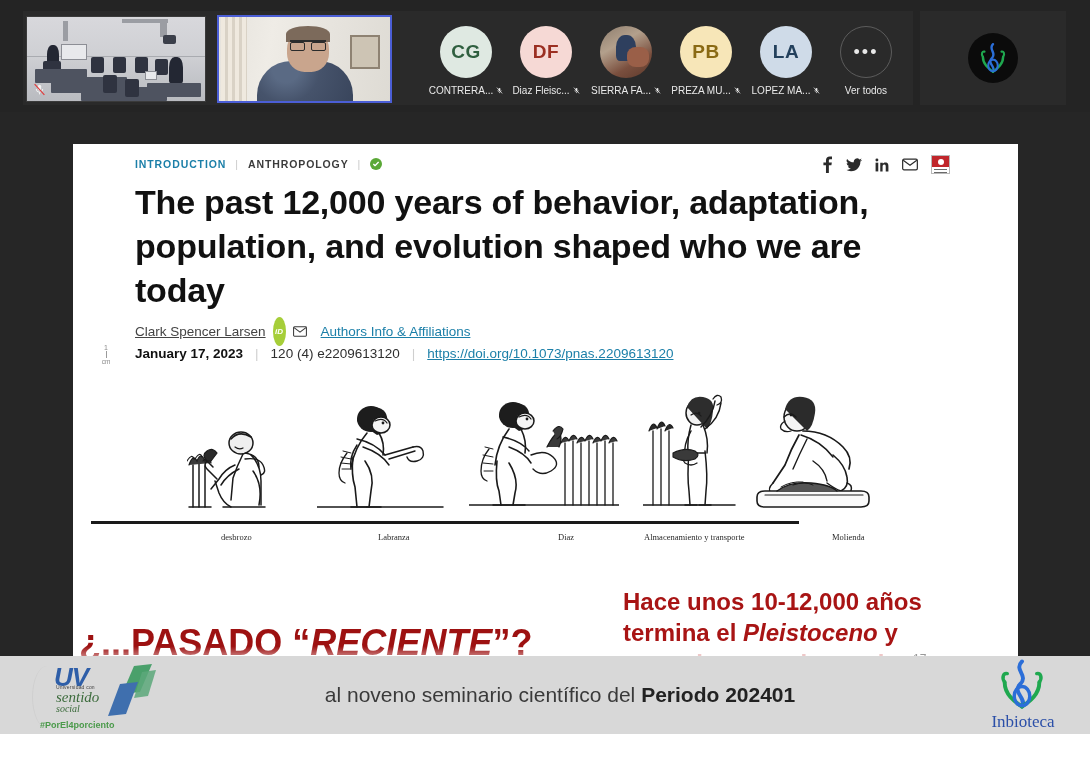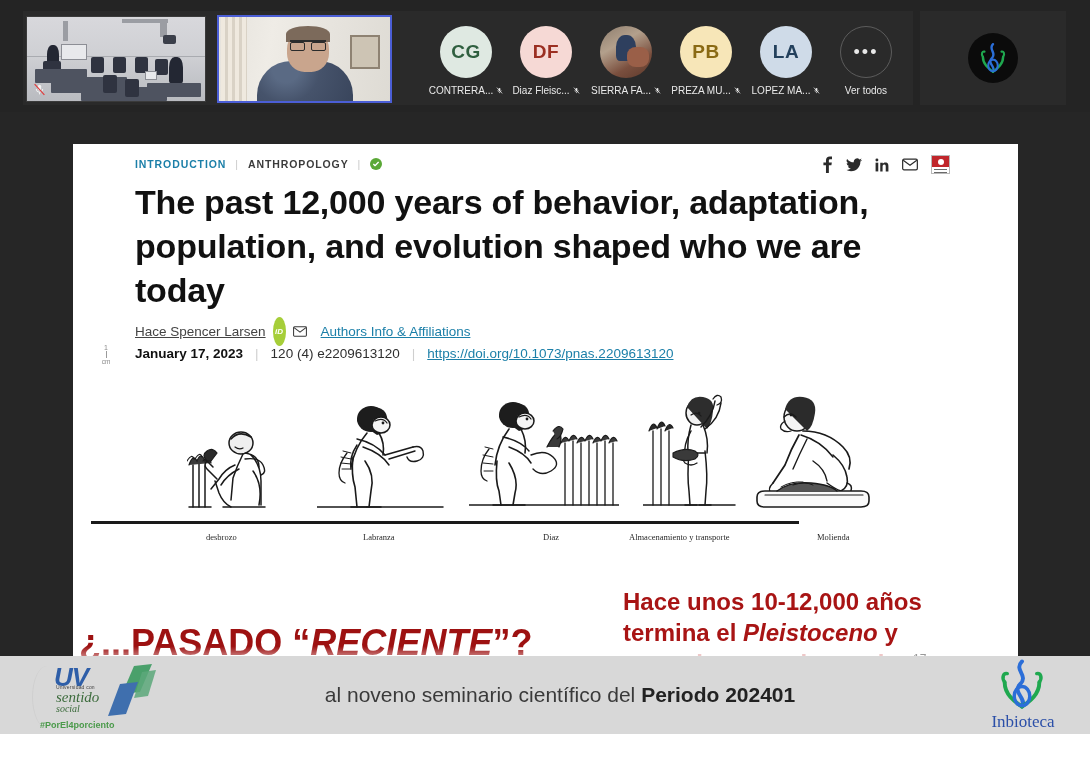--- a/index.html
+++ b/index.html
@@ -179,21 +179,21 @@
   
   .illus {
     position:absolute; left:18px; top:240px; width:800px; height:170px;
   }
   .ground {
     position:absolute; left:0; right:92px; bottom:30px; height:3px; background:#1a1a1a;
   }
   .fig { position:absolute; bottom:33px; }
   .fig svg { display:block; }
 
-  .caps { position:absolute; left:0; right:0; bottom:6px; height:16px;text-decoration:underline; }
+  .caps { position:absolute; left:15px; right:0; bottom:6px; height:16px;text-decoration:underline; }
   .cap { position:absolute; font-size:8.5px; color:#2a2a2a; white-space:nowrap;
     font-family:"Liberation Serif", serif; }
 
   
   .ov-left {
     position:absolute; left:6px; top:478px; width:560px;
     font-size:36px; font-weight:bold; color:#9d1111;
     font-family:"Liberation Sans", sans-serif;
     -webkit-mask-image: linear-gradient(#000 0 58%, rgba(0,0,0,.22) 100%);
     mask-image: linear-gradient(#000 0 58%, rgba(0,0,0,.22) 100%);
@@ -447,21 +447,21 @@
           <span class="cfu-top"></span>
             <span class="cfu-dot"></span>
           <span class="cfu-t1"></span>
             <span class="cfu-t2"></span>
         </span>
       </div>
 
       <h1 class="art-title">The past 12,000 years of behavior, adaptation, population, and evolution shaped who we are today</h1>
 
       <div class="art-authors">
-        <span class="author-name">Hace Spencer Larsen</span>
+        <span class="author-name">Clark Spencer Larsen</span>
         <span class="orcid">
           <span>iD</span>
         </span>
         <span class="mail-ic">
           <svg width="14" height="11" viewBox="0 0 24 18">
               <rect x="1" y="1" width="22" height="16" rx="1.5" stroke="#3a3a3a" stroke-width="1.8" fill="none"></rect>
               <path d="M1.8 2.4L12 10 22.2 2.4" stroke="#3a3a3a" stroke-width="1.8" fill="none"></path>
             </svg>
         </span>
         <span class="affil">Authors Info &amp; Affiliations</span>

